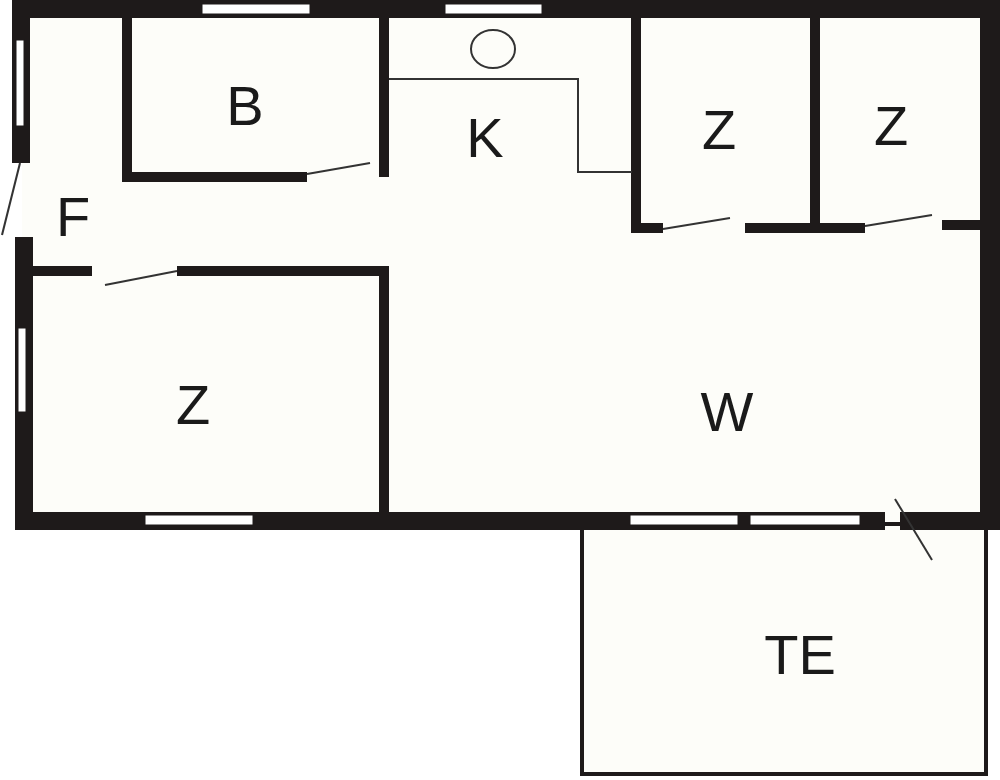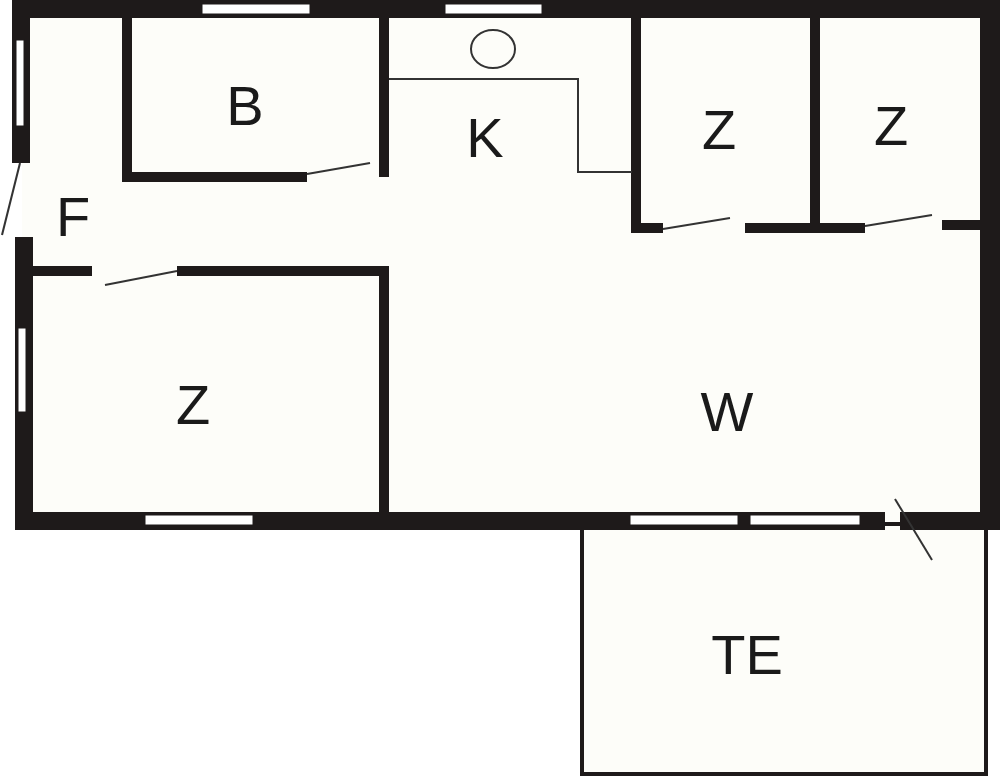--- a/index.html
+++ b/index.html
@@ -69,14 +69,14 @@
     <ellipse cx="493" cy="49" rx="22" ry="19" fill="none" stroke="#333" stroke-width="2"></ellipse>
   </svg>
 
   <div class="lbl" style="left:245px;top:106px">B</div>
   <div class="lbl" style="left:485px;top:138px">K</div>
   <div class="lbl" style="left:719px;top:130px">Z</div>
   <div class="lbl" style="left:891px;top:126px">Z</div>
   <div class="lbl" style="left:73px;top:217px">F</div>
   <div class="lbl" style="left:193px;top:405px">Z</div>
   <div class="lbl" style="left:727px;top:412px">W</div>
-  <div class="lbl" style="left:747px;top:655px">TE</div>
+  <div class="lbl" style="left:800px;top:655px">TE</div>
 </div>
 
 </body></html>

